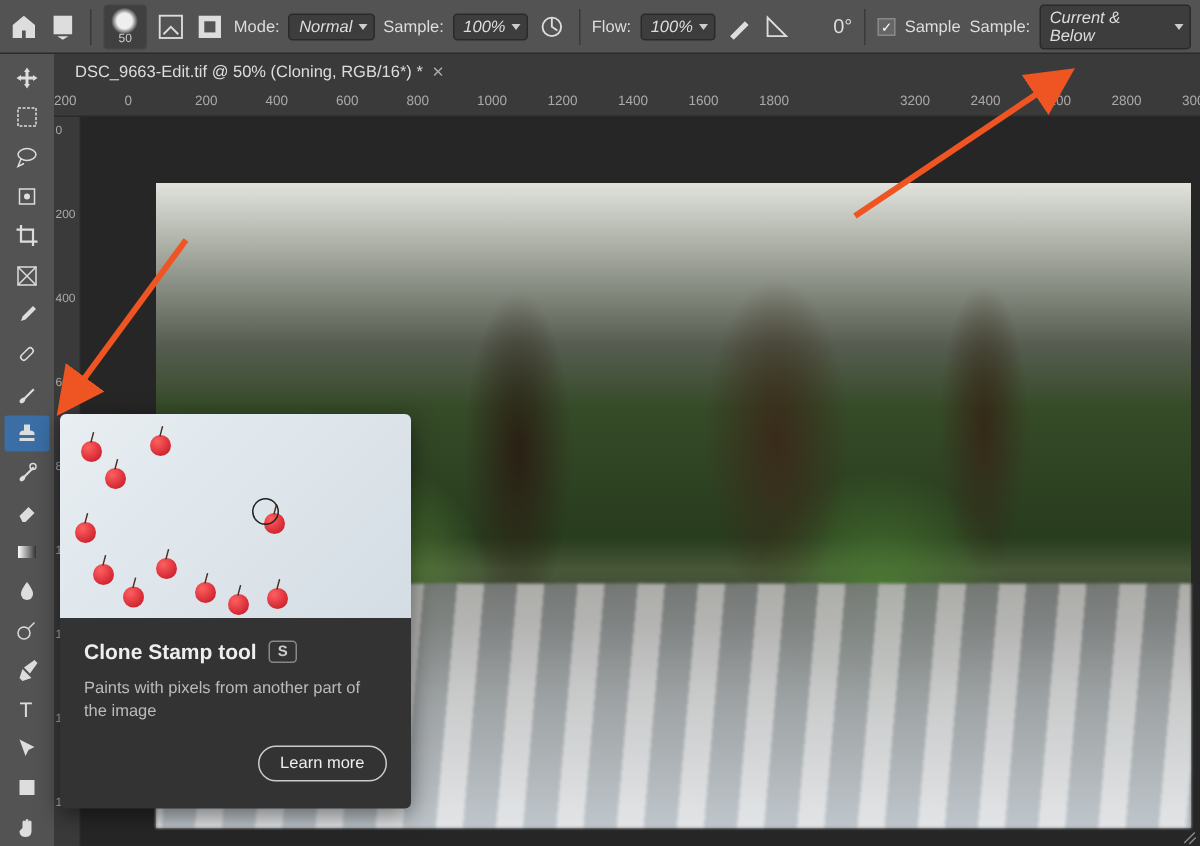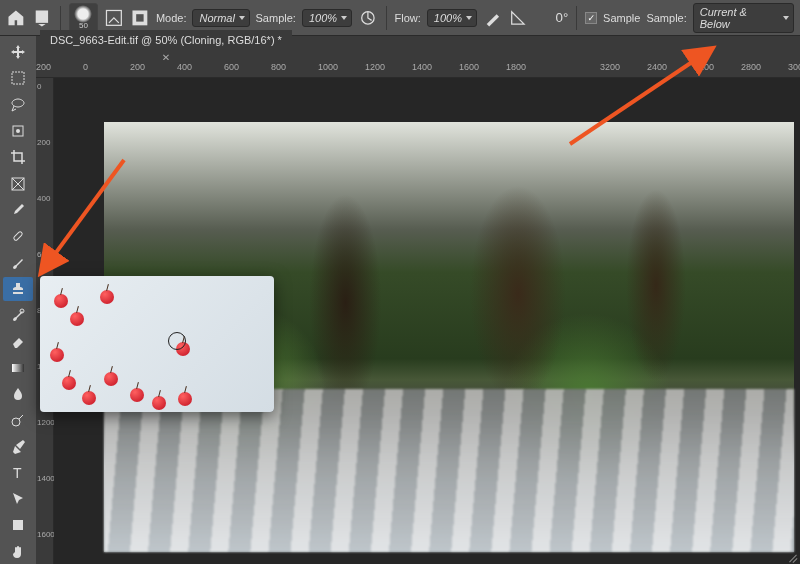--- a/index.html
+++ b/index.html
@@ -8,21 +8,21 @@
 .options-bar .sep{width:1px;height:24px;background:#3a3a3a;margin:0 2px;}
 .brush-preview{width:30px;height:30px;background:#404040;border:1px solid #444;border-radius:3px;display:flex;flex-direction:column;align-items:center;justify-content:center;}
 .brush-dot{width:18px;height:18px;border-radius:50%;background:radial-gradient(circle,#eee 0%,#eee 40%,rgba(238,238,238,0)70%);}
 .brush-size{font-size:8px;color:#ccc;margin-top:-2px;}
 .ob-btn{width:20px;height:20px;display:flex;align-items:center;justify-content:center;cursor:pointer;}
 .dropdown{background:#3d3d3d;border:1px solid #2a2a2a;border-radius:3px;padding:2px 14px 2px 6px;position:relative;min-width:50px;font-style:italic;}
 .dropdown::after{content:"";position:absolute;right:4px;top:50%;transform:translateY(-50%);border-left:3px solid transparent;border-right:3px solid transparent;border-top:4px solid #ccc;}
 .num-input{background:transparent;color:#ddd;border:none;width:34px;text-align:right;}
 .chk{width:12px;height:12px;background:#666;border:1px solid #888;display:inline-flex;align-items:center;justify-content:center;font-size:9px;color:#fff;}
 .tab-bar{height:24px;background:#3a3a3a;display:flex;align-items:center;padding-left:40px;color:#ddd;font-size:11px;}
-.tab{background:#3a3a3a;padding:4px 10px;display:flex;align-items:center;gap:6px;flex-direction:column;}
+.tab{background:#3a3a3a;padding:4px 10px;display:flex;align-items:center;gap:6px;}
 .tab .close{font-size:10px;color:#aaa;}
 .ruler-h{position:absolute;left:36px;top:60px;right:0;height:18px;background:#3a3a3a;color:#aaa;font-size:9px;overflow:hidden;border-bottom:1px solid #2a2a2a;}
 .ruler-h .tick{position:absolute;top:2px;}
 .ruler-v{position:absolute;left:36px;top:78px;width:18px;bottom:0;background:#3a3a3a;color:#aaa;font-size:9px;border-right:1px solid #2a2a2a;}
 .ruler-v .tick{position:absolute;left:1px;writing-mode:horizontal-tb;font-size:8px;}
 .toolbox{position:absolute;left:0;top:36px;width:36px;bottom:0;background:#535353;display:flex;flex-direction:column;align-items:center;padding-top:4px;gap:2px;}
 .tool{width:30px;height:26px;display:flex;align-items:center;justify-content:center;color:#ddd;cursor:pointer;border-radius:2px;}
 .tool.active{background:#3a6ea5;}
 .tool svg{width:16px;height:16px;fill:#ddd;}
 .canvas-area{position:absolute;left:54px;top:78px;right:0;bottom:0;background:#262626;overflow:hidden;}
@@ -285,20 +285,29 @@
     <div class="cherry" style="left:22px;top:100px"></div>
     <div class="cherry" style="left:42px;top:115px"></div>
     <div class="cherry" style="left:64px;top:96px"></div>
     <div class="cherry" style="left:90px;top:112px"></div>
     <div class="cherry" style="left:112px;top:120px"></div>
     <div class="cherry" style="left:138px;top:116px"></div>
     <div class="cherry" style="left:60px;top:14px"></div>
     <div class="cherry" style="left:136px;top:66px"></div>
     <div class="tooltip-sample" style="left:128px;top:56px"></div>
   </div>
+  <div class="tooltip-body">
+    <div class="tooltip-title">
+      <span>Clone Stamp tool</span>
+      <span class="tooltip-key">S</span>
+    </div>
+    <div class="tooltip-desc">Paints with pixels from another part of the image</div>
+    <button class="learn-btn">Learn more</button>
+    <div style="clear:both"></div>
+  </div>
 </div>
 
 <div class="arrow" style="left:44px;top:150px">
   <svg width="90" height="120">
       <defs>
         <marker id="ah1" markerWidth="8" markerHeight="8" refX="2" refY="4" orient="auto">
           <path d="M0 0L8 4L0 8z" fill="#e52"></path>
         </marker>
       </defs>
       <line x1="80" y1="10" x2="8" y2="108" stroke="#e52" stroke-width="4" marker-end="url(#ah1)"></line>

